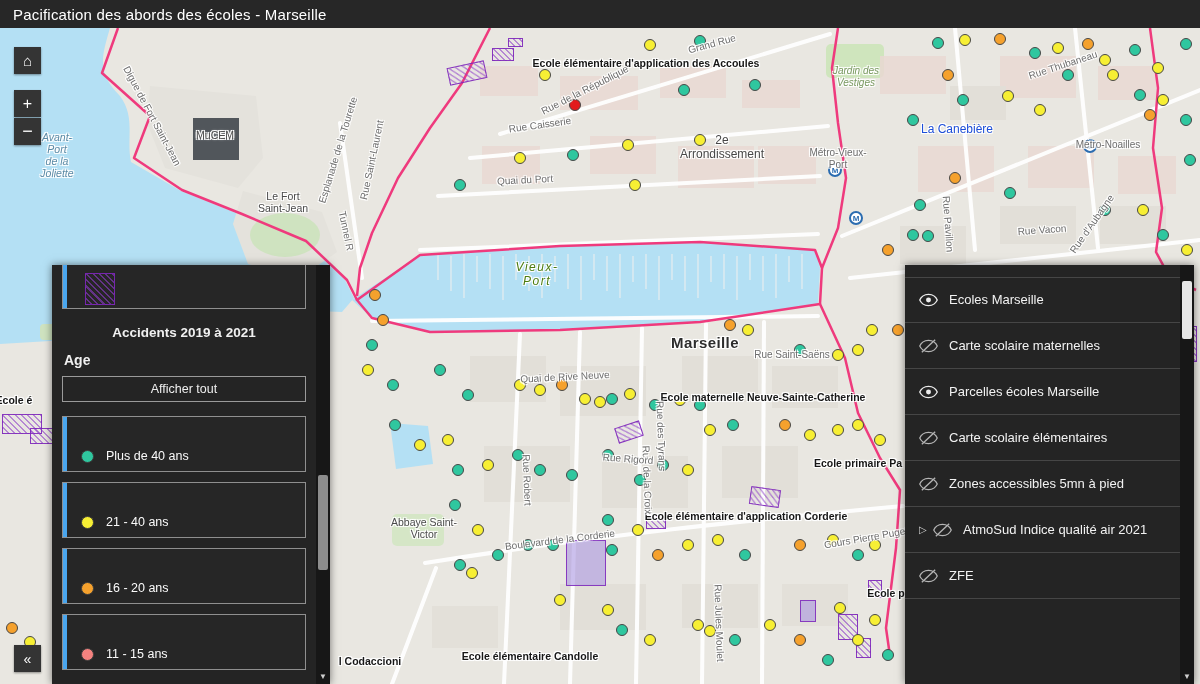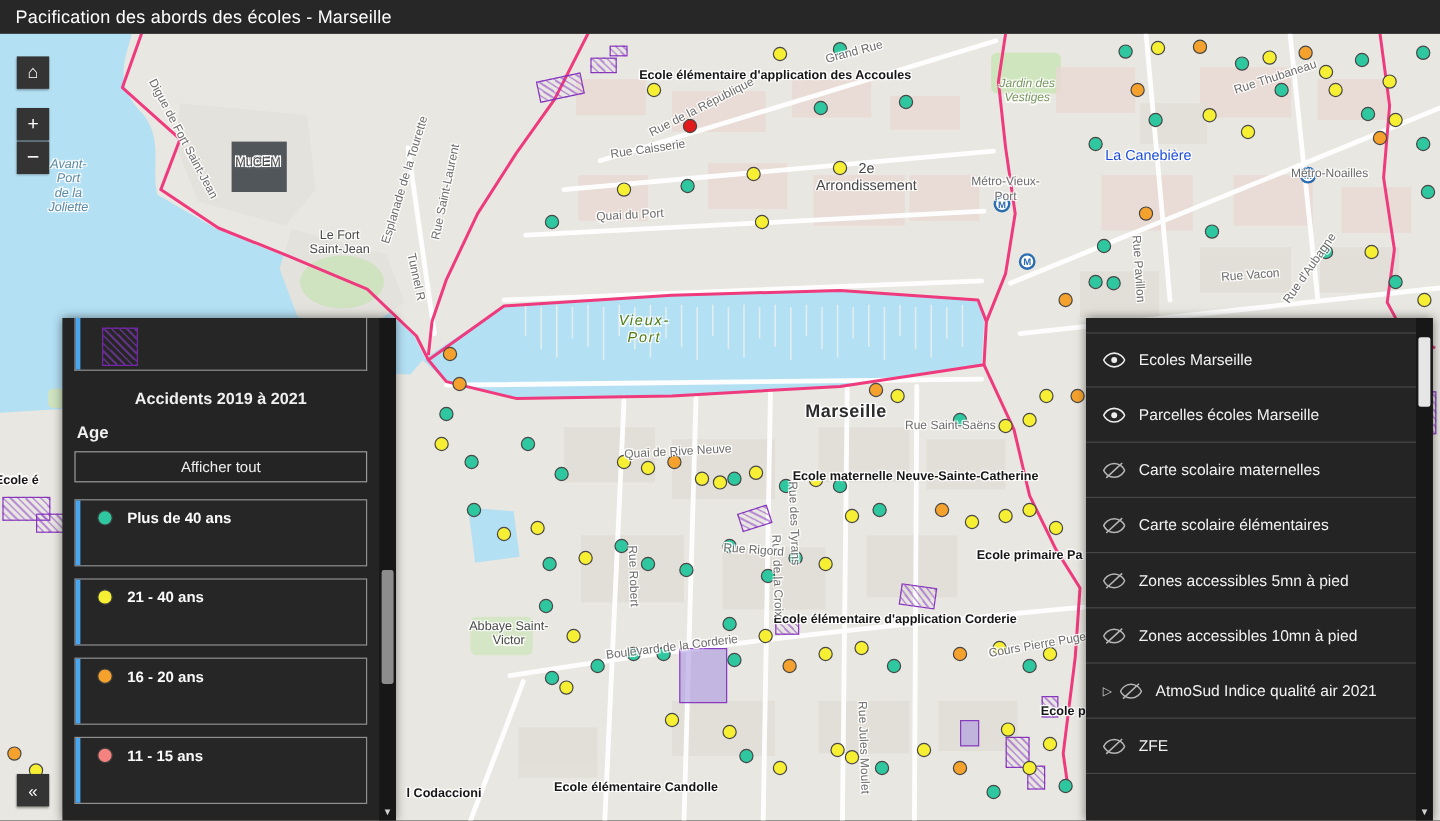--- a/index.html
+++ b/index.html
@@ -69,21 +69,21 @@
   .legend-card.partial { height:44px; margin-top:0; border-top:none; }
   .legend-swatch { width:30px; height:32px; margin-left:4px;
     border:1.5px solid rgba(125,38,186,.9);
     background:repeating-linear-gradient(45deg, rgba(140,60,200,0) 0 3px, rgba(140,60,200,.6) 3px 4.5px); }
   .legend-title { text-align:center; font-size:13.5px; font-weight:700; margin-top:16px; }
   .legend-field { font-size:14px; font-weight:700; margin:12px 0 0 2px; }
   .showall { display:block; width:100%; height:26px; margin-top:8px; background:transparent;
     border:1px solid #9a9a9a; color:#efefef; font-size:12.5px; cursor:pointer;
     font-family:"Liberation Sans", sans-serif; }
   #legend-items { margin-top:14px; }
-  #legend-items .legend-card { height:56px; margin-bottom:10px; display:flex; align-items:flex-start;font-weight:bold; }
+  #legend-items .legend-card { height:56px; margin-bottom:10px; display:flex; align-items:flex-end; }
   .legend-dot { width:13px; height:13px; border-radius:50%; border:1px solid #3c3c3c; flex:0 0 13px; }
   .legend-label { font-size:12.5px; margin-left:12px; color:#fafafa; }
   #legend .vthumb { top:210px; height:95px; background:#8d8d8d; }
 
   
   #layers { left:905px; width:289px; }
   .layers-body { position:absolute; left:0; top:0; right:14px; bottom:0; padding-top:12px; }
   .layer-row { display:flex; align-items:center; min-height:46px; padding:6px 8px 6px 14px;
     border-bottom:1px solid #464646; cursor:pointer; }
   .layer-row:first-child { border-top:1px solid #464646; }
@@ -457,61 +457,52 @@
               <svg viewBox="0 0 20 14" width="19" height="14">
                 <path d="M10 1 C5 1 1.8 4.6 .8 7 C1.8 9.4 5 13 10 13 C15 13 18.2 9.4 19.2 7 C18.2 4.6 15 1 10 1 Z" fill="none" stroke="#ececec" stroke-width="1.4"></path>
                 <circle cx="10" cy="7" r="2.6" fill="#ececec"></circle>
               </svg>
             </span>
             <span class="layer-label">Ecoles Marseille</span>
           </div>
           <div class="layer-row">
             <span class="layer-eye">
               <svg viewBox="0 0 20 14" width="19" height="14">
+                <path d="M10 1 C5 1 1.8 4.6 .8 7 C1.8 9.4 5 13 10 13 C15 13 18.2 9.4 19.2 7 C18.2 4.6 15 1 10 1 Z" fill="none" stroke="#b5b5b5" stroke-width="1.3"></path>
+                <line x1="3" y1="13.5" x2="17" y2="0.5" stroke="#b5b5b5" stroke-width="1.4"></line>
+              </svg>
+            </span>
+            <span class="layer-label">Carte scolaire maternelles</span>
+          </div>
+          <div class="layer-row">
+            <span class="layer-eye">
+              <svg viewBox="0 0 20 14" width="19" height="14">
                 <path d="M10 1 C5 1 1.8 4.6 .8 7 C1.8 9.4 5 13 10 13 C15 13 18.2 9.4 19.2 7 C18.2 4.6 15 1 10 1 Z" fill="none" stroke="#ececec" stroke-width="1.4"></path>
                 <circle cx="10" cy="7" r="2.6" fill="#ececec"></circle>
               </svg>
             </span>
             <span class="layer-label">Parcelles écoles Marseille</span>
           </div>
           <div class="layer-row">
             <span class="layer-eye">
               <svg viewBox="0 0 20 14" width="19" height="14">
                 <path d="M10 1 C5 1 1.8 4.6 .8 7 C1.8 9.4 5 13 10 13 C15 13 18.2 9.4 19.2 7 C18.2 4.6 15 1 10 1 Z" fill="none" stroke="#b5b5b5" stroke-width="1.3"></path>
                 <line x1="3" y1="13.5" x2="17" y2="0.5" stroke="#b5b5b5" stroke-width="1.4"></line>
               </svg>
             </span>
-            <span class="layer-label">Carte scolaire maternelles</span>
+            <span class="layer-label">Carte scolaire élémentaires</span>
           </div>
           <div class="layer-row">
             <span class="layer-eye">
               <svg viewBox="0 0 20 14" width="19" height="14">
                 <path d="M10 1 C5 1 1.8 4.6 .8 7 C1.8 9.4 5 13 10 13 C15 13 18.2 9.4 19.2 7 C18.2 4.6 15 1 10 1 Z" fill="none" stroke="#b5b5b5" stroke-width="1.3"></path>
                 <line x1="3" y1="13.5" x2="17" y2="0.5" stroke="#b5b5b5" stroke-width="1.4"></line>
               </svg>
             </span>
-            <span class="layer-label">Carte scolaire élémentaires</span>
-          </div>
-          <div class="layer-row">
-            <span class="layer-eye">
-              <svg viewBox="0 0 20 14" width="19" height="14">
-                <path d="M10 1 C5 1 1.8 4.6 .8 7 C1.8 9.4 5 13 10 13 C15 13 18.2 9.4 19.2 7 C18.2 4.6 15 1 10 1 Z" fill="none" stroke="#b5b5b5" stroke-width="1.3"></path>
-                <line x1="3" y1="13.5" x2="17" y2="0.5" stroke="#b5b5b5" stroke-width="1.4"></line>
-              </svg>
-            </span>
             <span class="layer-label">Zones accessibles 5mn à pied</span>
-          </div>
-          <div class="layer-row">
-            <span class="layer-eye">
-              <svg viewBox="0 0 20 14" width="19" height="14">
-                <path d="M10 1 C5 1 1.8 4.6 .8 7 C1.8 9.4 5 13 10 13 C15 13 18.2 9.4 19.2 7 C18.2 4.6 15 1 10 1 Z" fill="none" stroke="#b5b5b5" stroke-width="1.3"></path>
-                <line x1="3" y1="13.5" x2="17" y2="0.5" stroke="#b5b5b5" stroke-width="1.4"></line>
-              </svg>
-            </span>
-            <span class="layer-label">Zones accessibles 10mn à pied</span>
           </div>
           <div class="layer-row">
             <span class="layer-caret">▷</span>
             <span class="layer-eye">
               <svg viewBox="0 0 20 14" width="19" height="14">
                 <path d="M10 1 C5 1 1.8 4.6 .8 7 C1.8 9.4 5 13 10 13 C15 13 18.2 9.4 19.2 7 C18.2 4.6 15 1 10 1 Z" fill="none" stroke="#b5b5b5" stroke-width="1.3"></path>
                 <line x1="3" y1="13.5" x2="17" y2="0.5" stroke="#b5b5b5" stroke-width="1.4"></line>
               </svg>
             </span>
             <span class="layer-label">AtmoSud Indice qualité air 2021</span>

